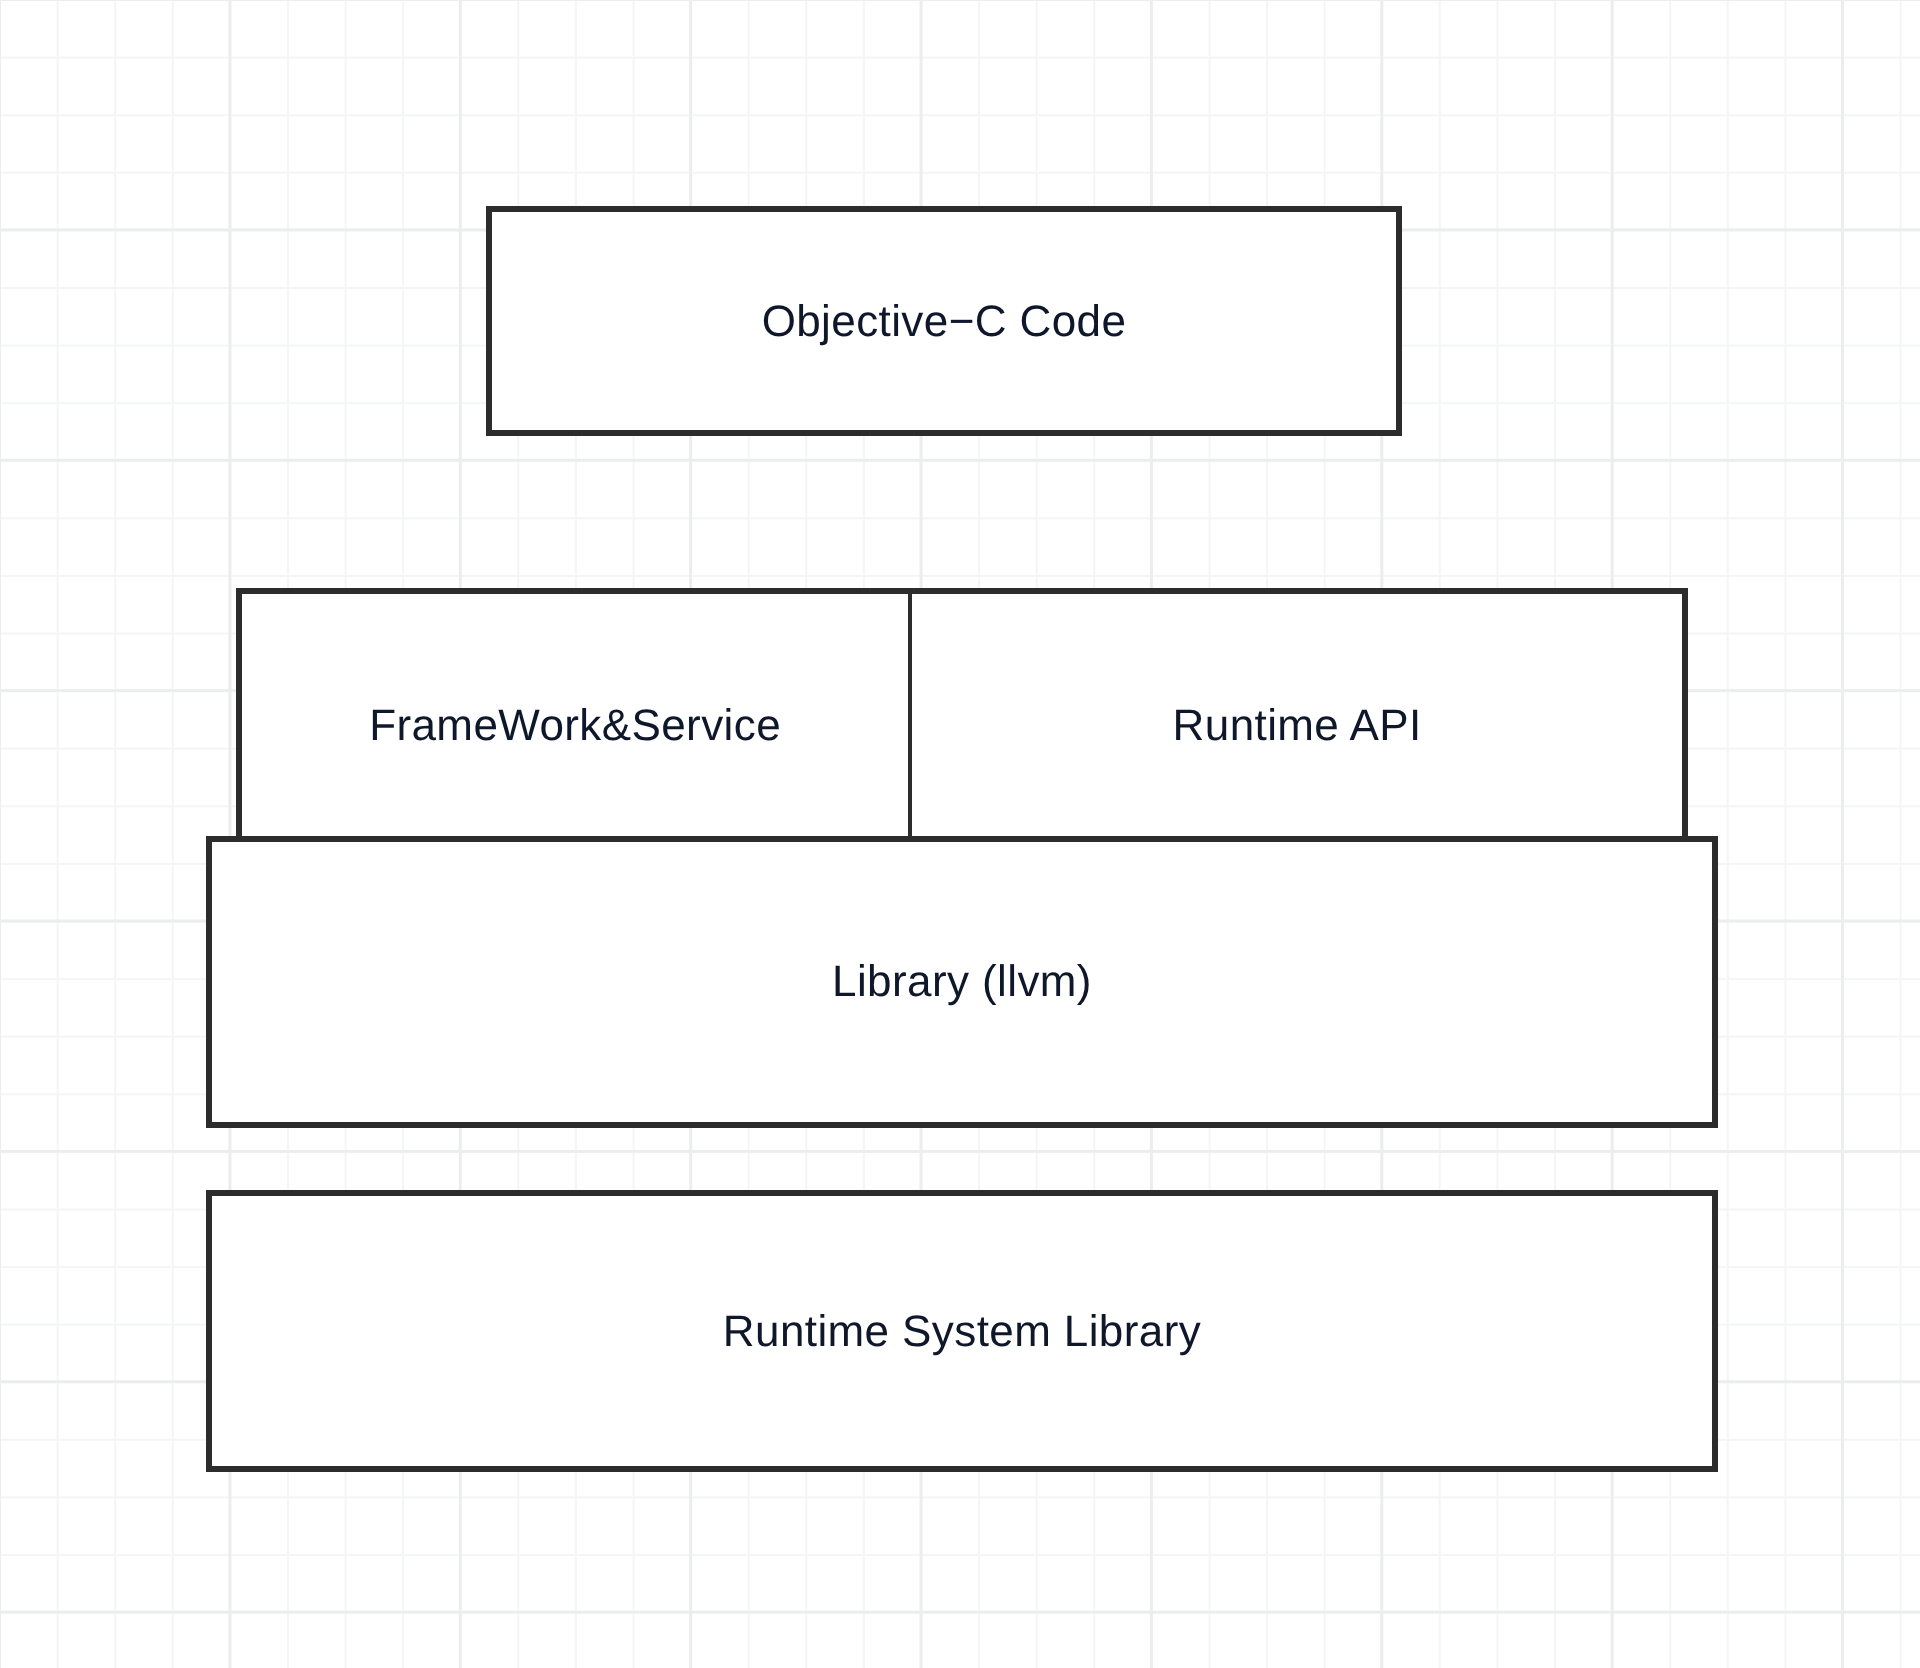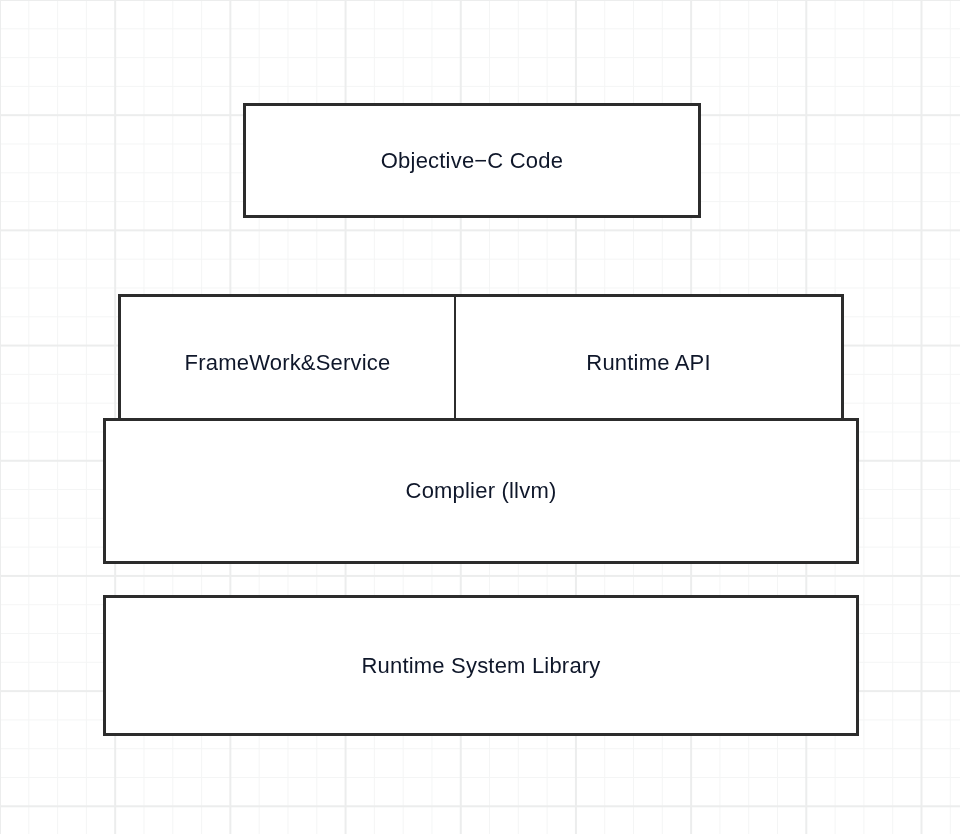--- a/index.html
+++ b/index.html
@@ -108,20 +108,20 @@
   <div id="row-framework">
     <div class="layer-box" id="box-framework-service">
       <span class="layer-label">FrameWork&amp;Service</span>
     </div>
     <div class="layer-box" id="box-runtime-api">
       <span class="layer-label">Runtime API</span>
     </div>
   </div>
 
   <div class="layer-box" id="box-compiler">
-    <span class="layer-label">Complier (llvm)</span>
+    <span class="layer-label">Library (llvm)</span>
   </div>
 
   <div class="layer-box" id="box-runtime-lib">
     <span class="layer-label">Runtime System Library</span>
   </div>
 
 </div>
 
 </body></html>

